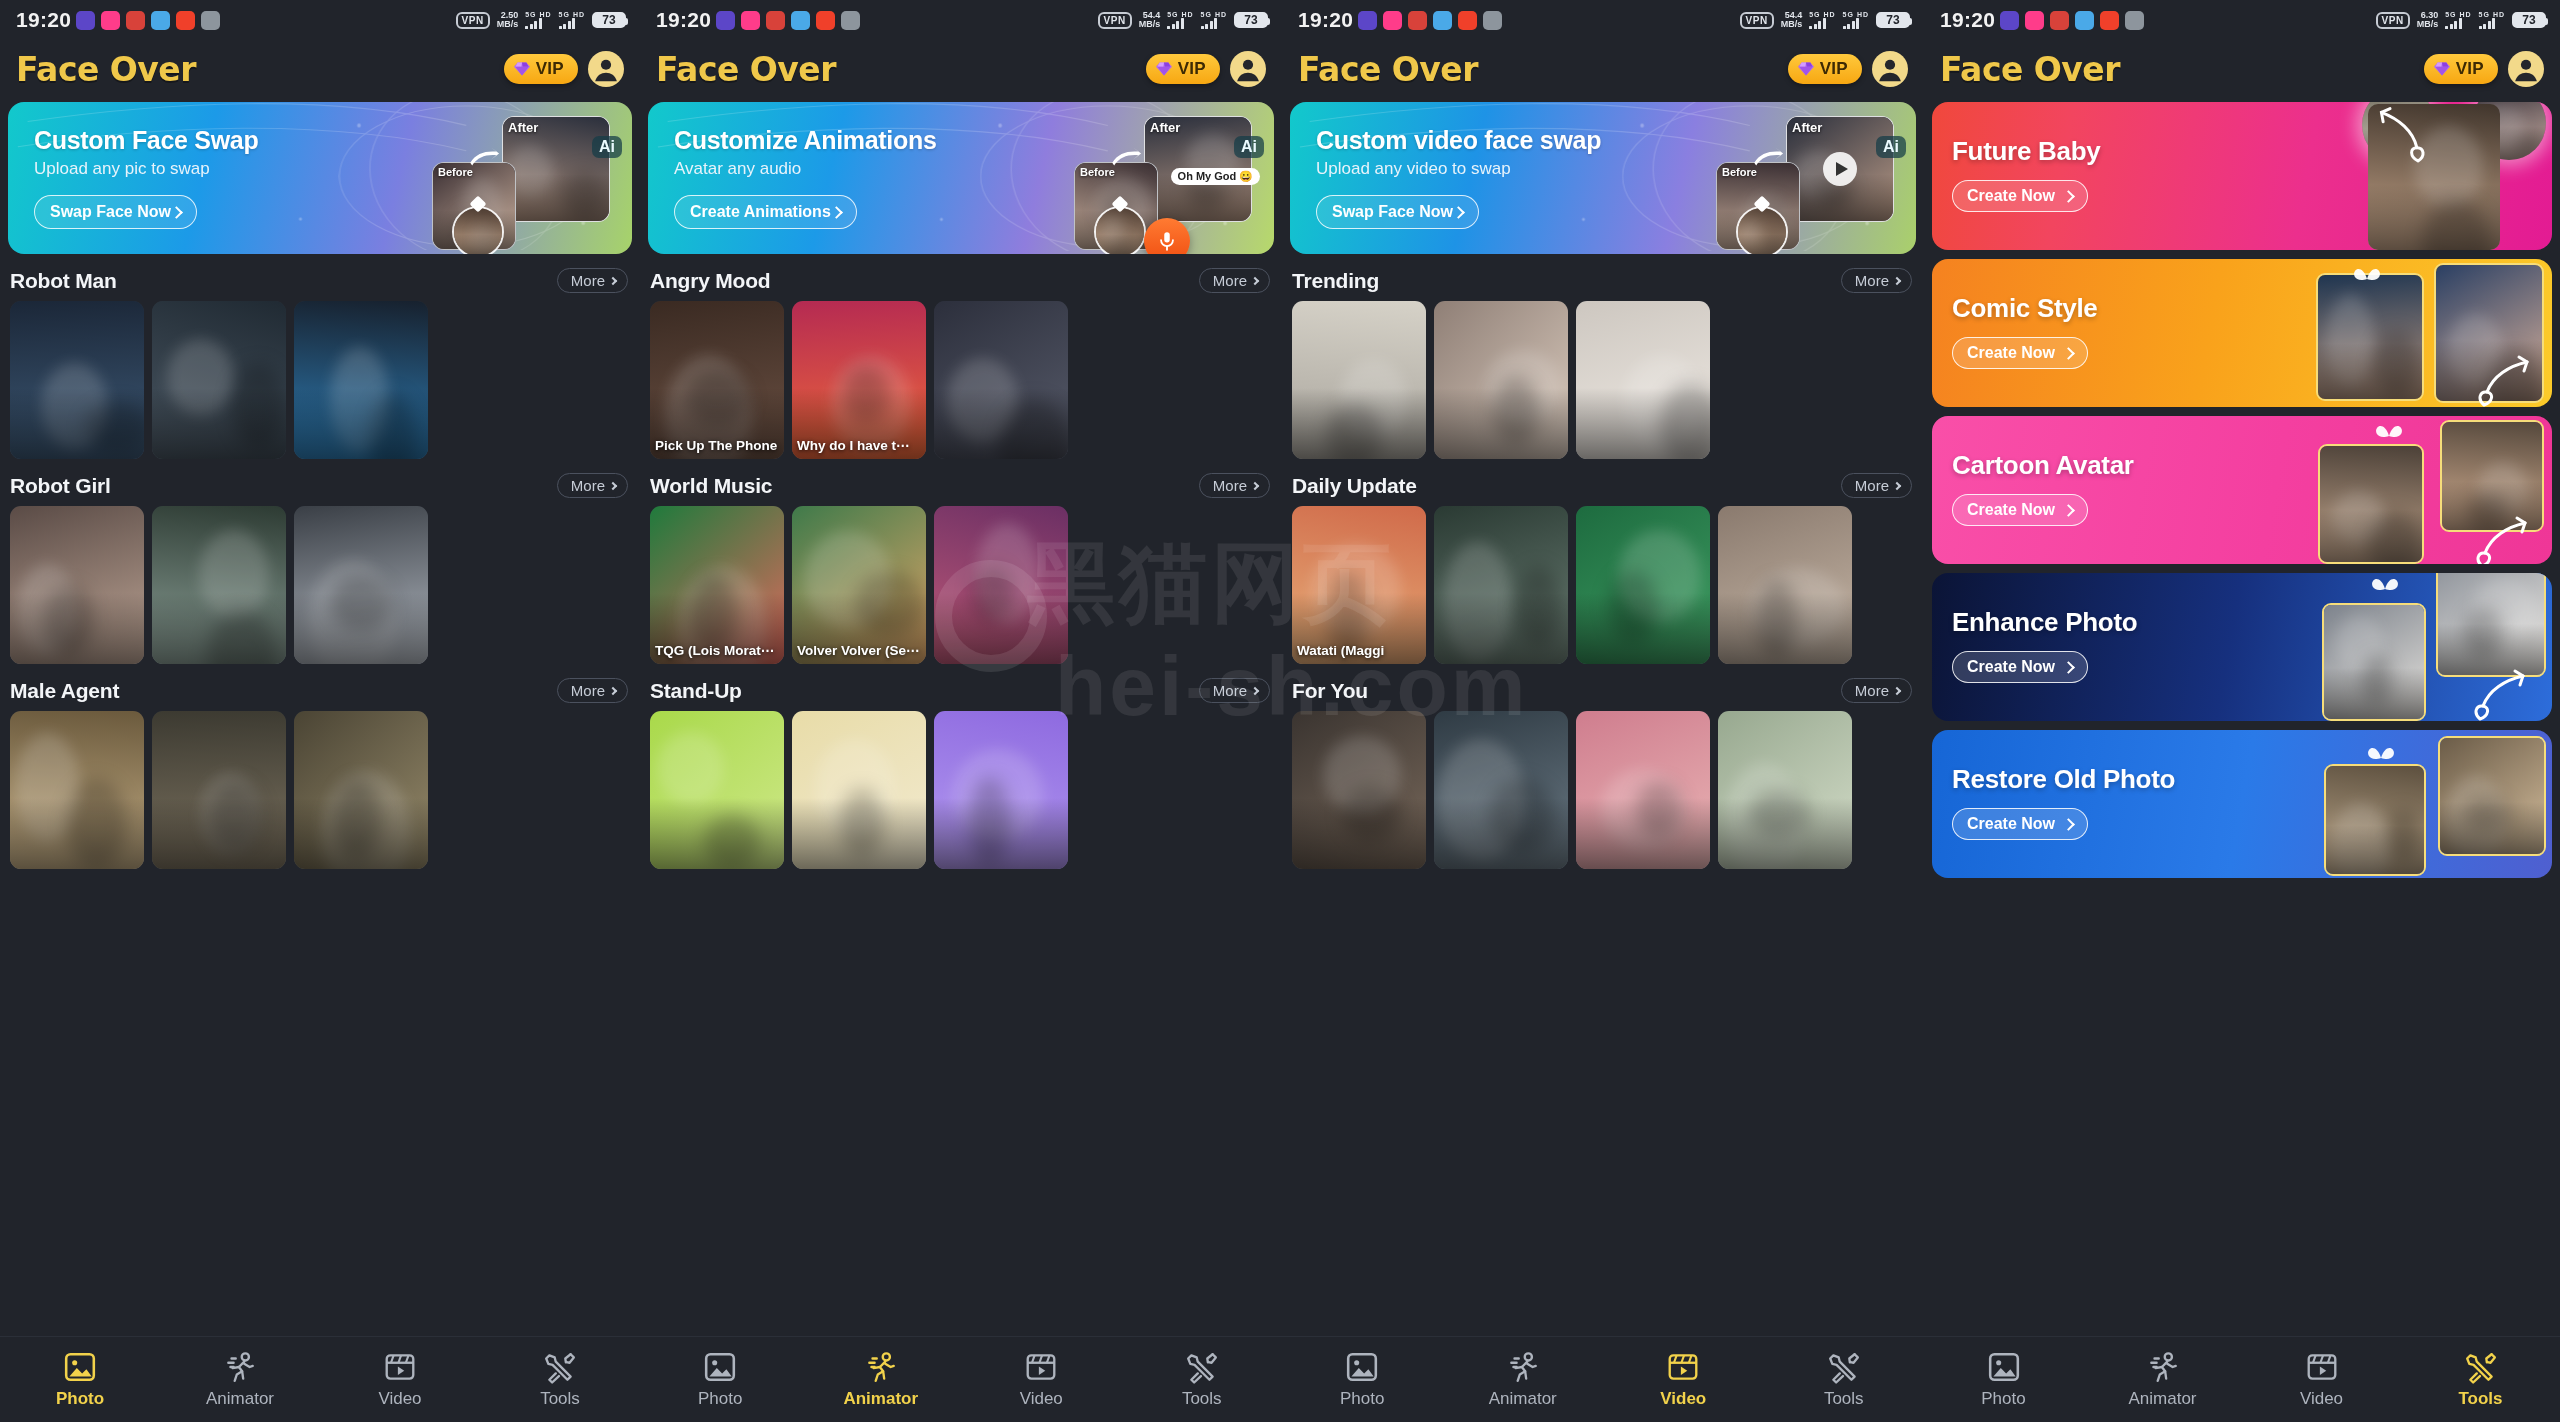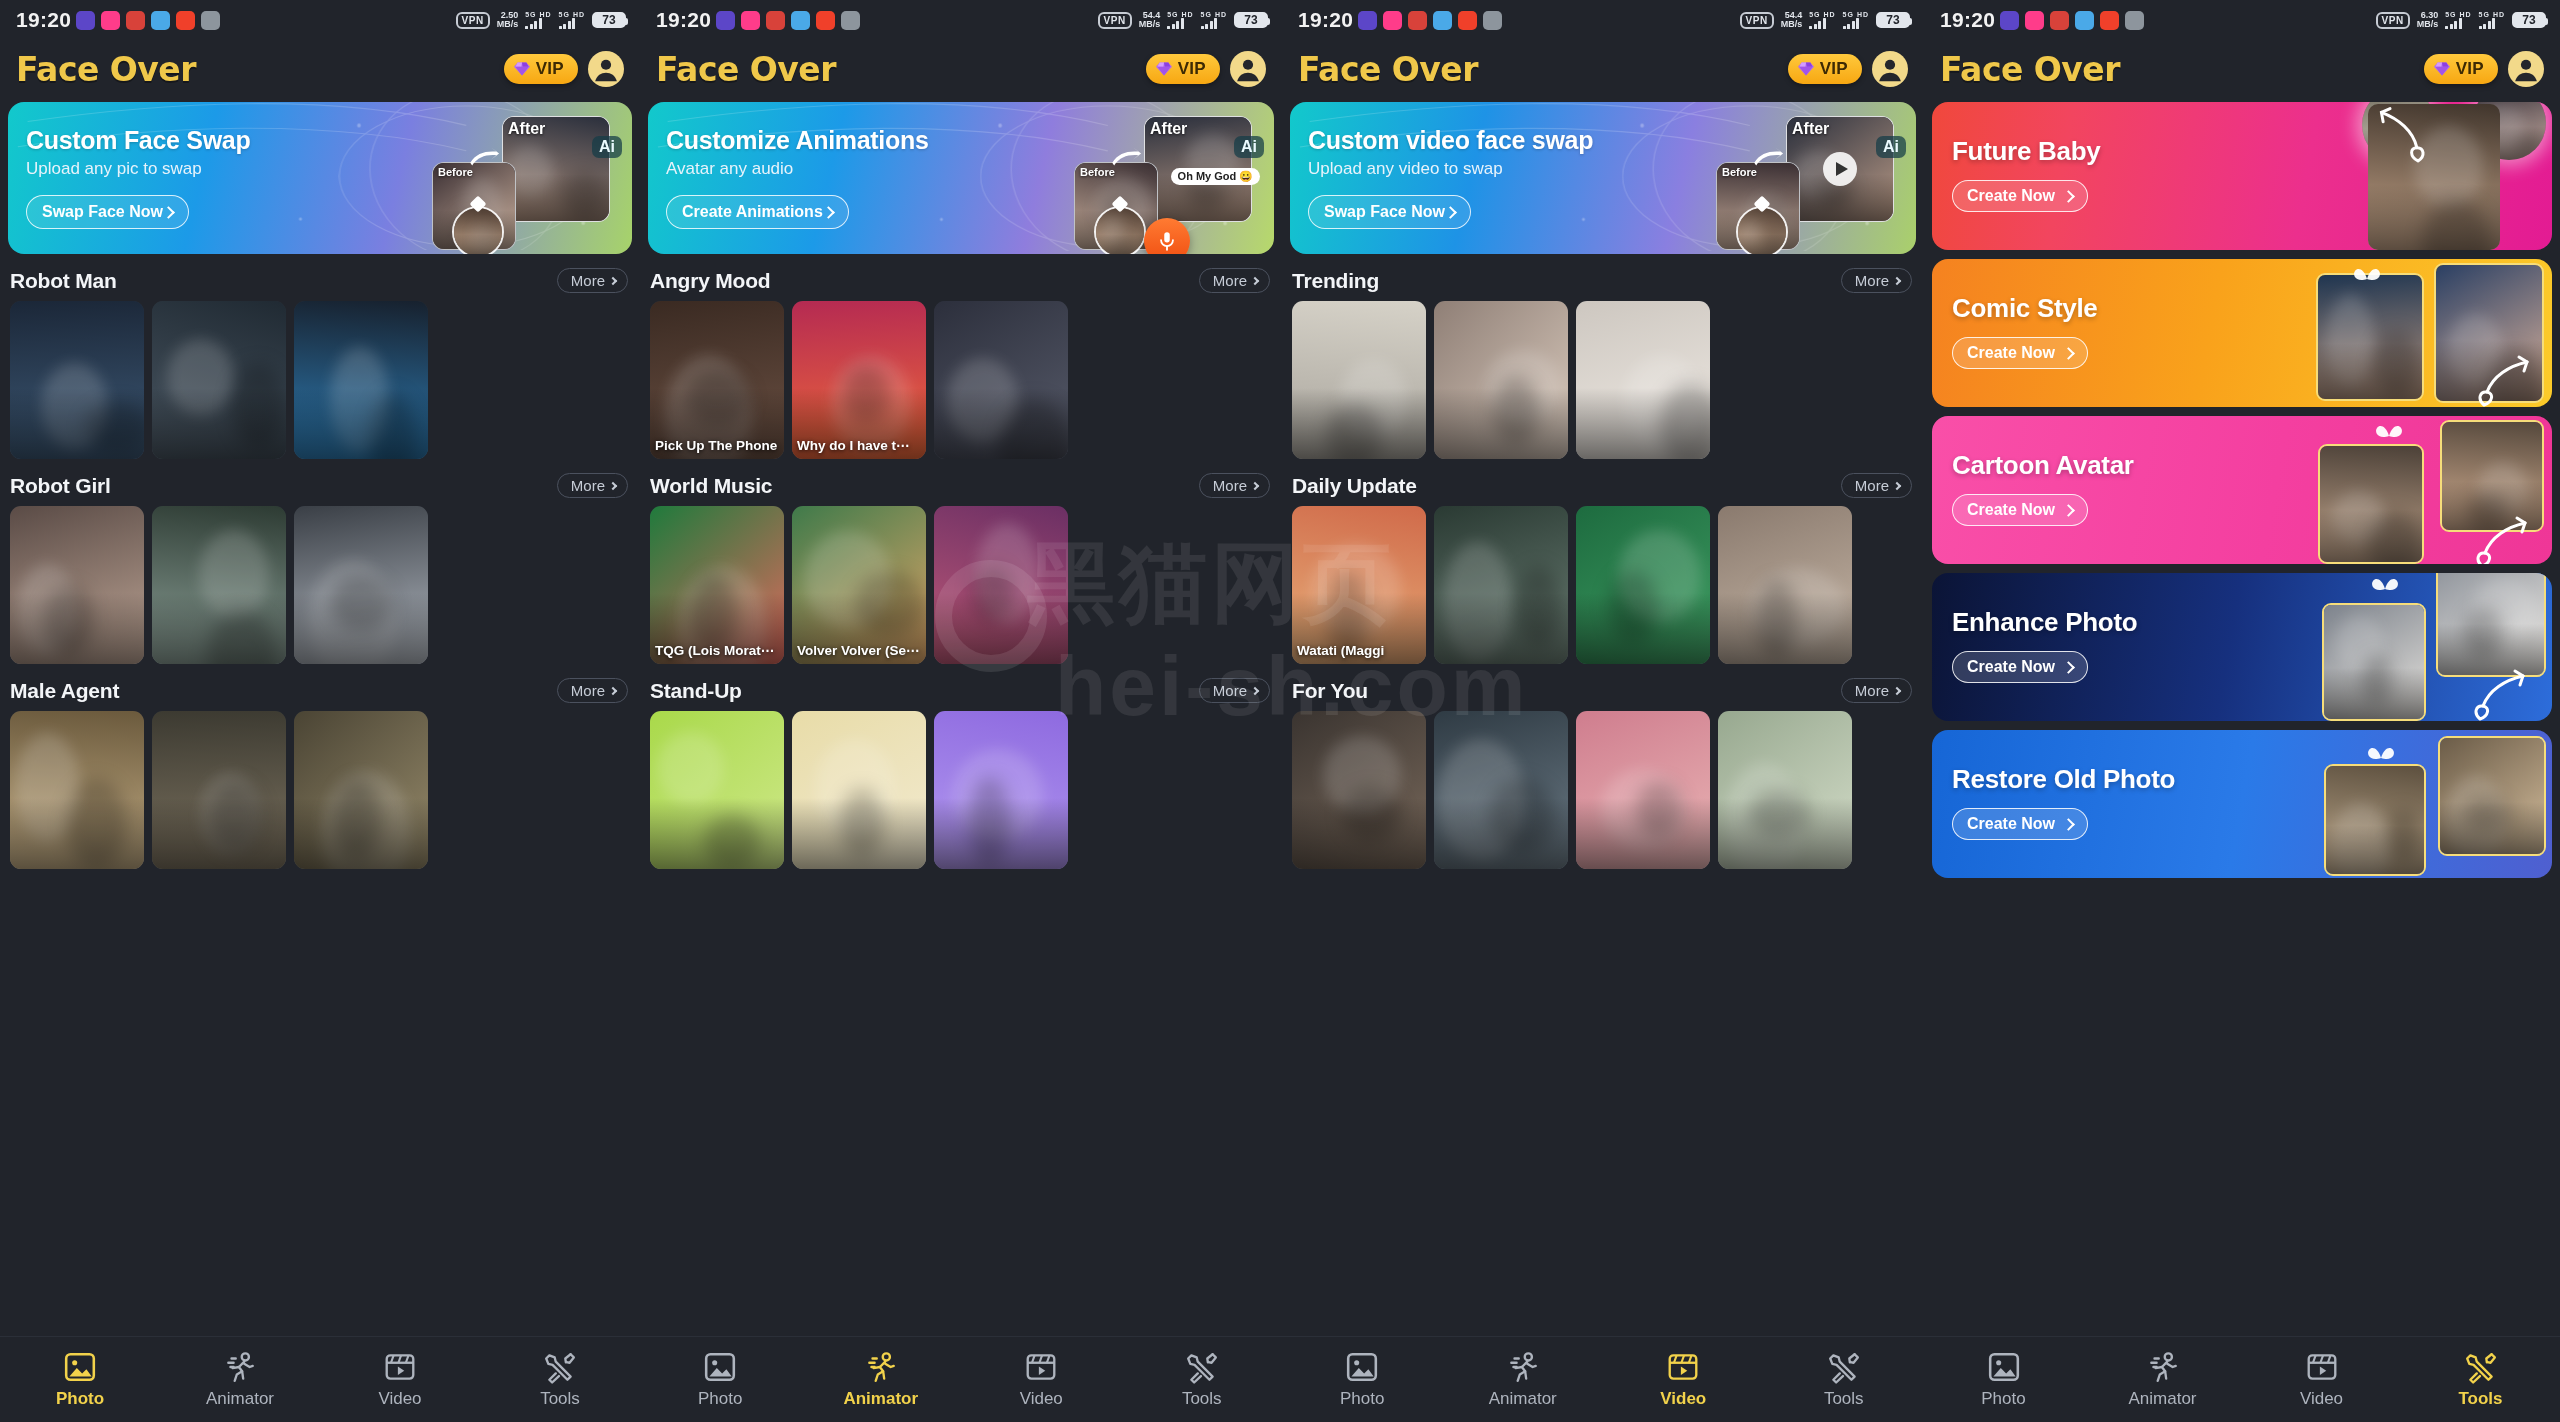--- a/index.html
+++ b/index.html
@@ -47,36 +47,36 @@
   .avatar { width:36px; height:36px; border-radius:50%; background:#f2d98a;
     display:flex; align-items:center; justify-content:center; }
   .avatar svg { width:34px; height:34px; display:block; }
 
   
   .hero { margin:4px 8px 0; height:152px; border-radius:16px; position:relative; overflow:hidden; }
   .hero.h1 { background:linear-gradient(103deg,#12c9cb 0%,#1c9ae8 32%,#7a7fe0 62%,#a7d36a 100%); }
   .hero.h2 { background:linear-gradient(103deg,#12c9cb 0%,#1c9ae8 30%,#8f7ddd 62%,#b7d96b 100%); }
   .hero.h3 { background:linear-gradient(103deg,#12c9cb 0%,#1e93e6 30%,#8a7fe0 62%,#aad06b 100%); }
   .hero .rings { position:absolute; inset:0; opacity:.33; }
-  .hero-txt { position:absolute; left:18px; top:24px; }
+  .hero-txt { position:absolute; left:26px; top:24px; }
   .hero-t { font-size:25px; font-weight:800; color:#fff; letter-spacing:-.3px;
     text-shadow:0 1px 3px rgba(0,0,0,.22); }
   .hero-s { font-size:17px; color:#e7f3fb; margin-top:4px; font-weight:500; }
   .hero-btn { margin-top:16px; display:inline-flex; align-items:center; gap:1px;
     border:1.5px solid rgba(255,255,255,.82); border-radius:999px; padding:7px 15px;
     background:rgba(255,255,255,.10); }
   .hero-btn span { color:#fff; font-size:16px; font-weight:600; }
   .chev { width:9px; height:9px; border-right:2.4px solid #fff; border-top:2.4px solid #fff;
     transform:rotate(45deg); display:block; }
 
   .thumbs { position:absolute; right:8px; top:8px; width:230px; height:140px; }
   .ph { position:absolute; border-radius:12px; overflow:hidden; background:#2d3340; }
   .ph.after { right:14px; top:6px; width:108px; height:106px; border:1.6px solid rgba(255,255,255,.85); }
   .ph.before { right:108px; top:52px; width:84px; height:88px; border:1.6px solid rgba(255,255,255,.7); }
-  .ph .tag { position:absolute; left:5px; top:3px; font-size:16px; font-weight:700; color:#fff;
+  .ph .tag { position:absolute; left:5px; top:3px; font-size:13px; font-weight:700; color:#fff;
     text-shadow:0 1px 3px rgba(0,0,0,.75); z-index:4; }
   .ph .tag.sm { font-size:11px; }
   .aibadge { position:absolute; right:2px; top:26px; background:rgba(20,60,70,.72);
     border-radius:7px; padding:2px 7px; font-size:16px; font-weight:800; color:#eafaff; z-index:5; }
   .arr { position:absolute; right:118px; top:36px; z-index:6; width:38px; height:26px; }
   .circ-face { position:absolute; left:58px; bottom:-8px; width:52px; height:52px; border-radius:50%;
     overflow:hidden; border:2px solid rgba(255,255,255,.9); z-index:7; }
   .diamond { position:absolute; left:78px; bottom:40px; width:12px; height:12px; background:#fff;
     transform:rotate(45deg); border-radius:2px; z-index:8; }
   .playbtn { position:absolute; left:50%; top:50%; transform:translate(-50%,-50%);

